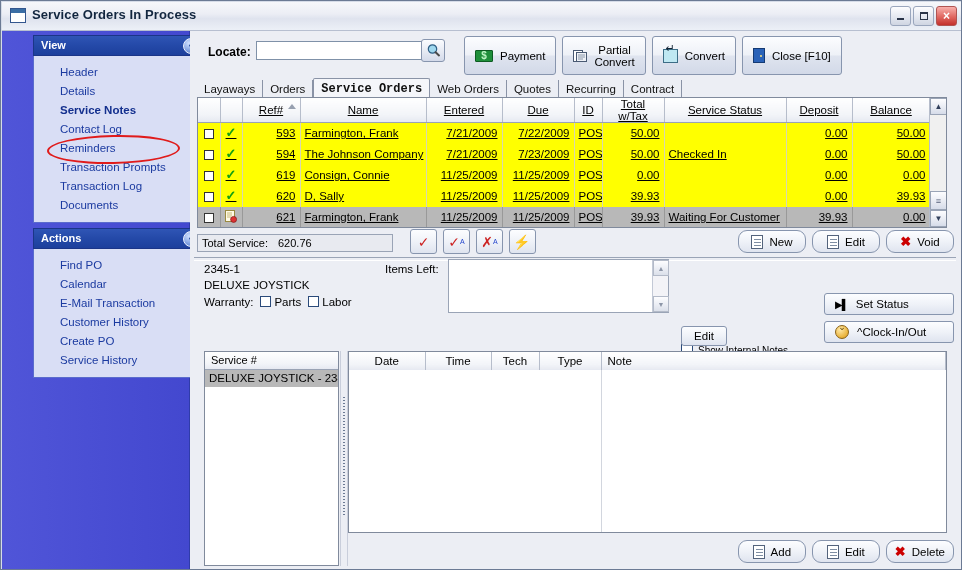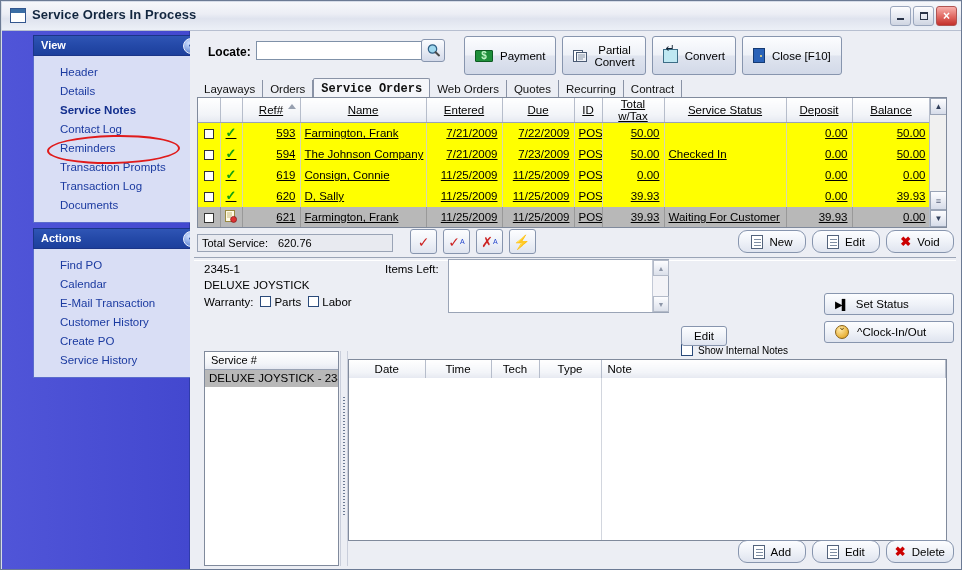--- a/index.html
+++ b/index.html
@@ -372,21 +372,21 @@
     background:#eceef4;
     border-left:1px solid #c9cedb; border-right:1px solid #c9cedb;
     box-sizing:border-box;
   }
   .splitter::after {
     content:""; position:absolute; left:2px; top:46px;
     width:2px; height:120px;
     background: repeating-linear-gradient(to bottom,#6b7a94 0 1px, transparent 1px 3px);
   }
   .notes-grid {
-    position:absolute; left:158px; top:328px;
+    position:absolute; left:158px; top:320px;
     width:599px; height:182px;
     border:1px solid #808a9c; background:#be185d;
     box-sizing:border-box; overflow:hidden;
   }
   table.ngrid { border-collapse:collapse; width:100%; table-layout:fixed; }
   table.ngrid th {
     height:18px;
     background: linear-gradient(to bottom,#ffffff,#f2f4f8 70%,#e6e9f1);
     border-right:1px solid #b6bdcb;
     border-bottom:1px solid #9aa3b4;

